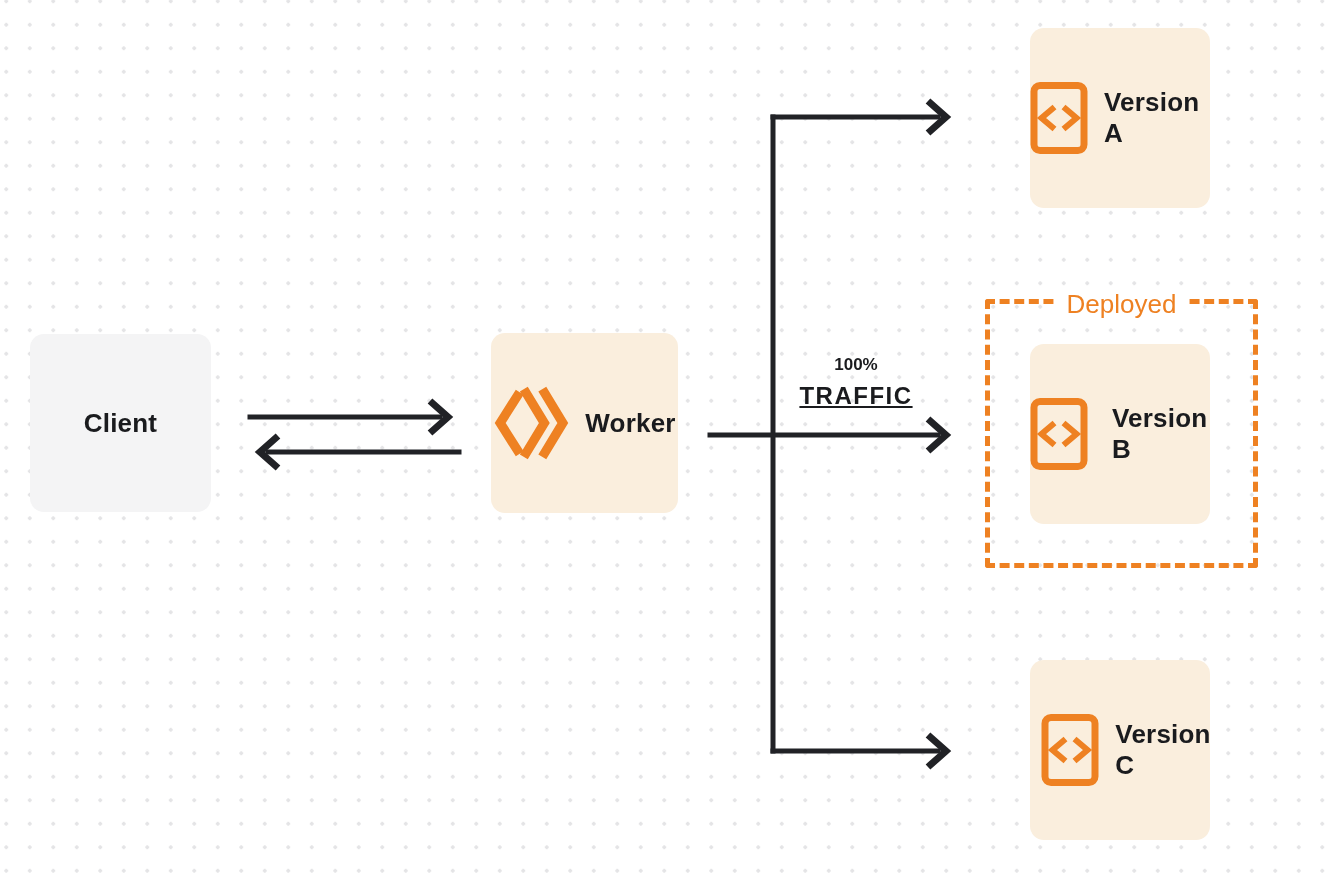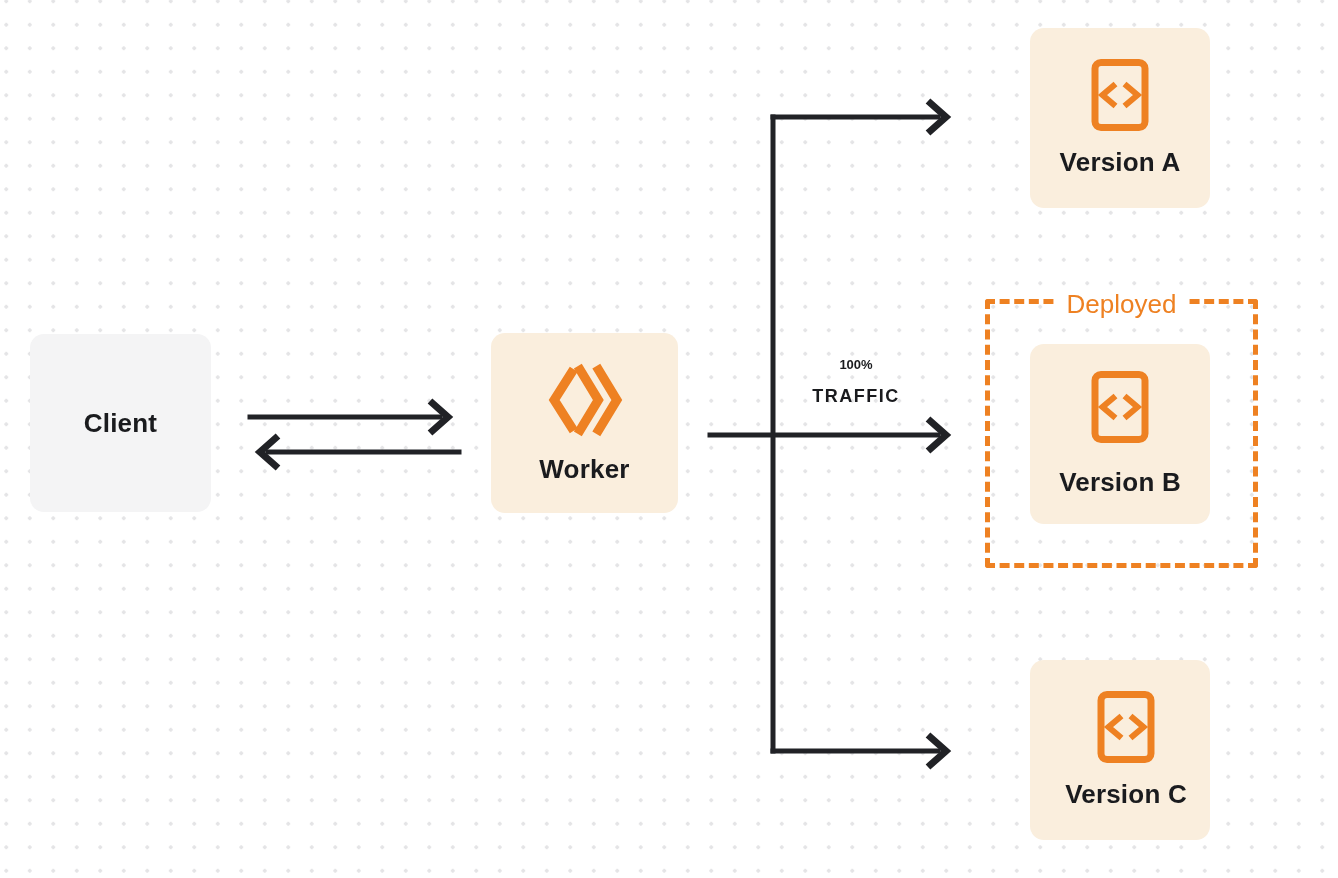--- a/index.html
+++ b/index.html
@@ -33,21 +33,21 @@
   svg.connectors line{
     stroke:var(--line);stroke-width:5;stroke-linecap:square;
   }
   svg.connectors polyline.head{
     fill:none;stroke:var(--line);stroke-width:7;
     stroke-linejoin:miter;stroke-linecap:butt;
   }
   .node{
     position:absolute;
     border-radius:14px;
-    display:flex;flex-direction:column;
+    display:flex;flex-direction:row;
     align-items:center;justify-content:center;
     gap:16px;
     color:var(--text);
   }
   .node .label{
     font-weight:700;
     font-size:26px;
     letter-spacing:0.2px;
     color:var(--text);
   }
@@ -77,22 +77,22 @@
     white-space:nowrap;
     line-height:36px;
   }
   .traffic-label{
     position:absolute;
     left:781px;top:350px;width:150px;
     text-align:center;
     color:var(--text);
     font-weight:700;
   }
-  .traffic-label .pct{font-size:13px;line-height:30px;}
-  .traffic-label .word{font-size:18px;line-height:32px;letter-spacing:1.5px;}
+  .traffic-label .pct{font-size:17px;line-height:30px;}
+  .traffic-label .word{font-size:24px;line-height:32px;letter-spacing:1.5px;text-decoration:underline;}
 </style>
 </head>
 <body>
 
 <div class="canvas">
 
   <svg class="connectors" viewBox="0 0 1338 878" aria-hidden="true">
 
     <g>
       <line x1="250" y1="417" x2="440" y2="417"></line>

